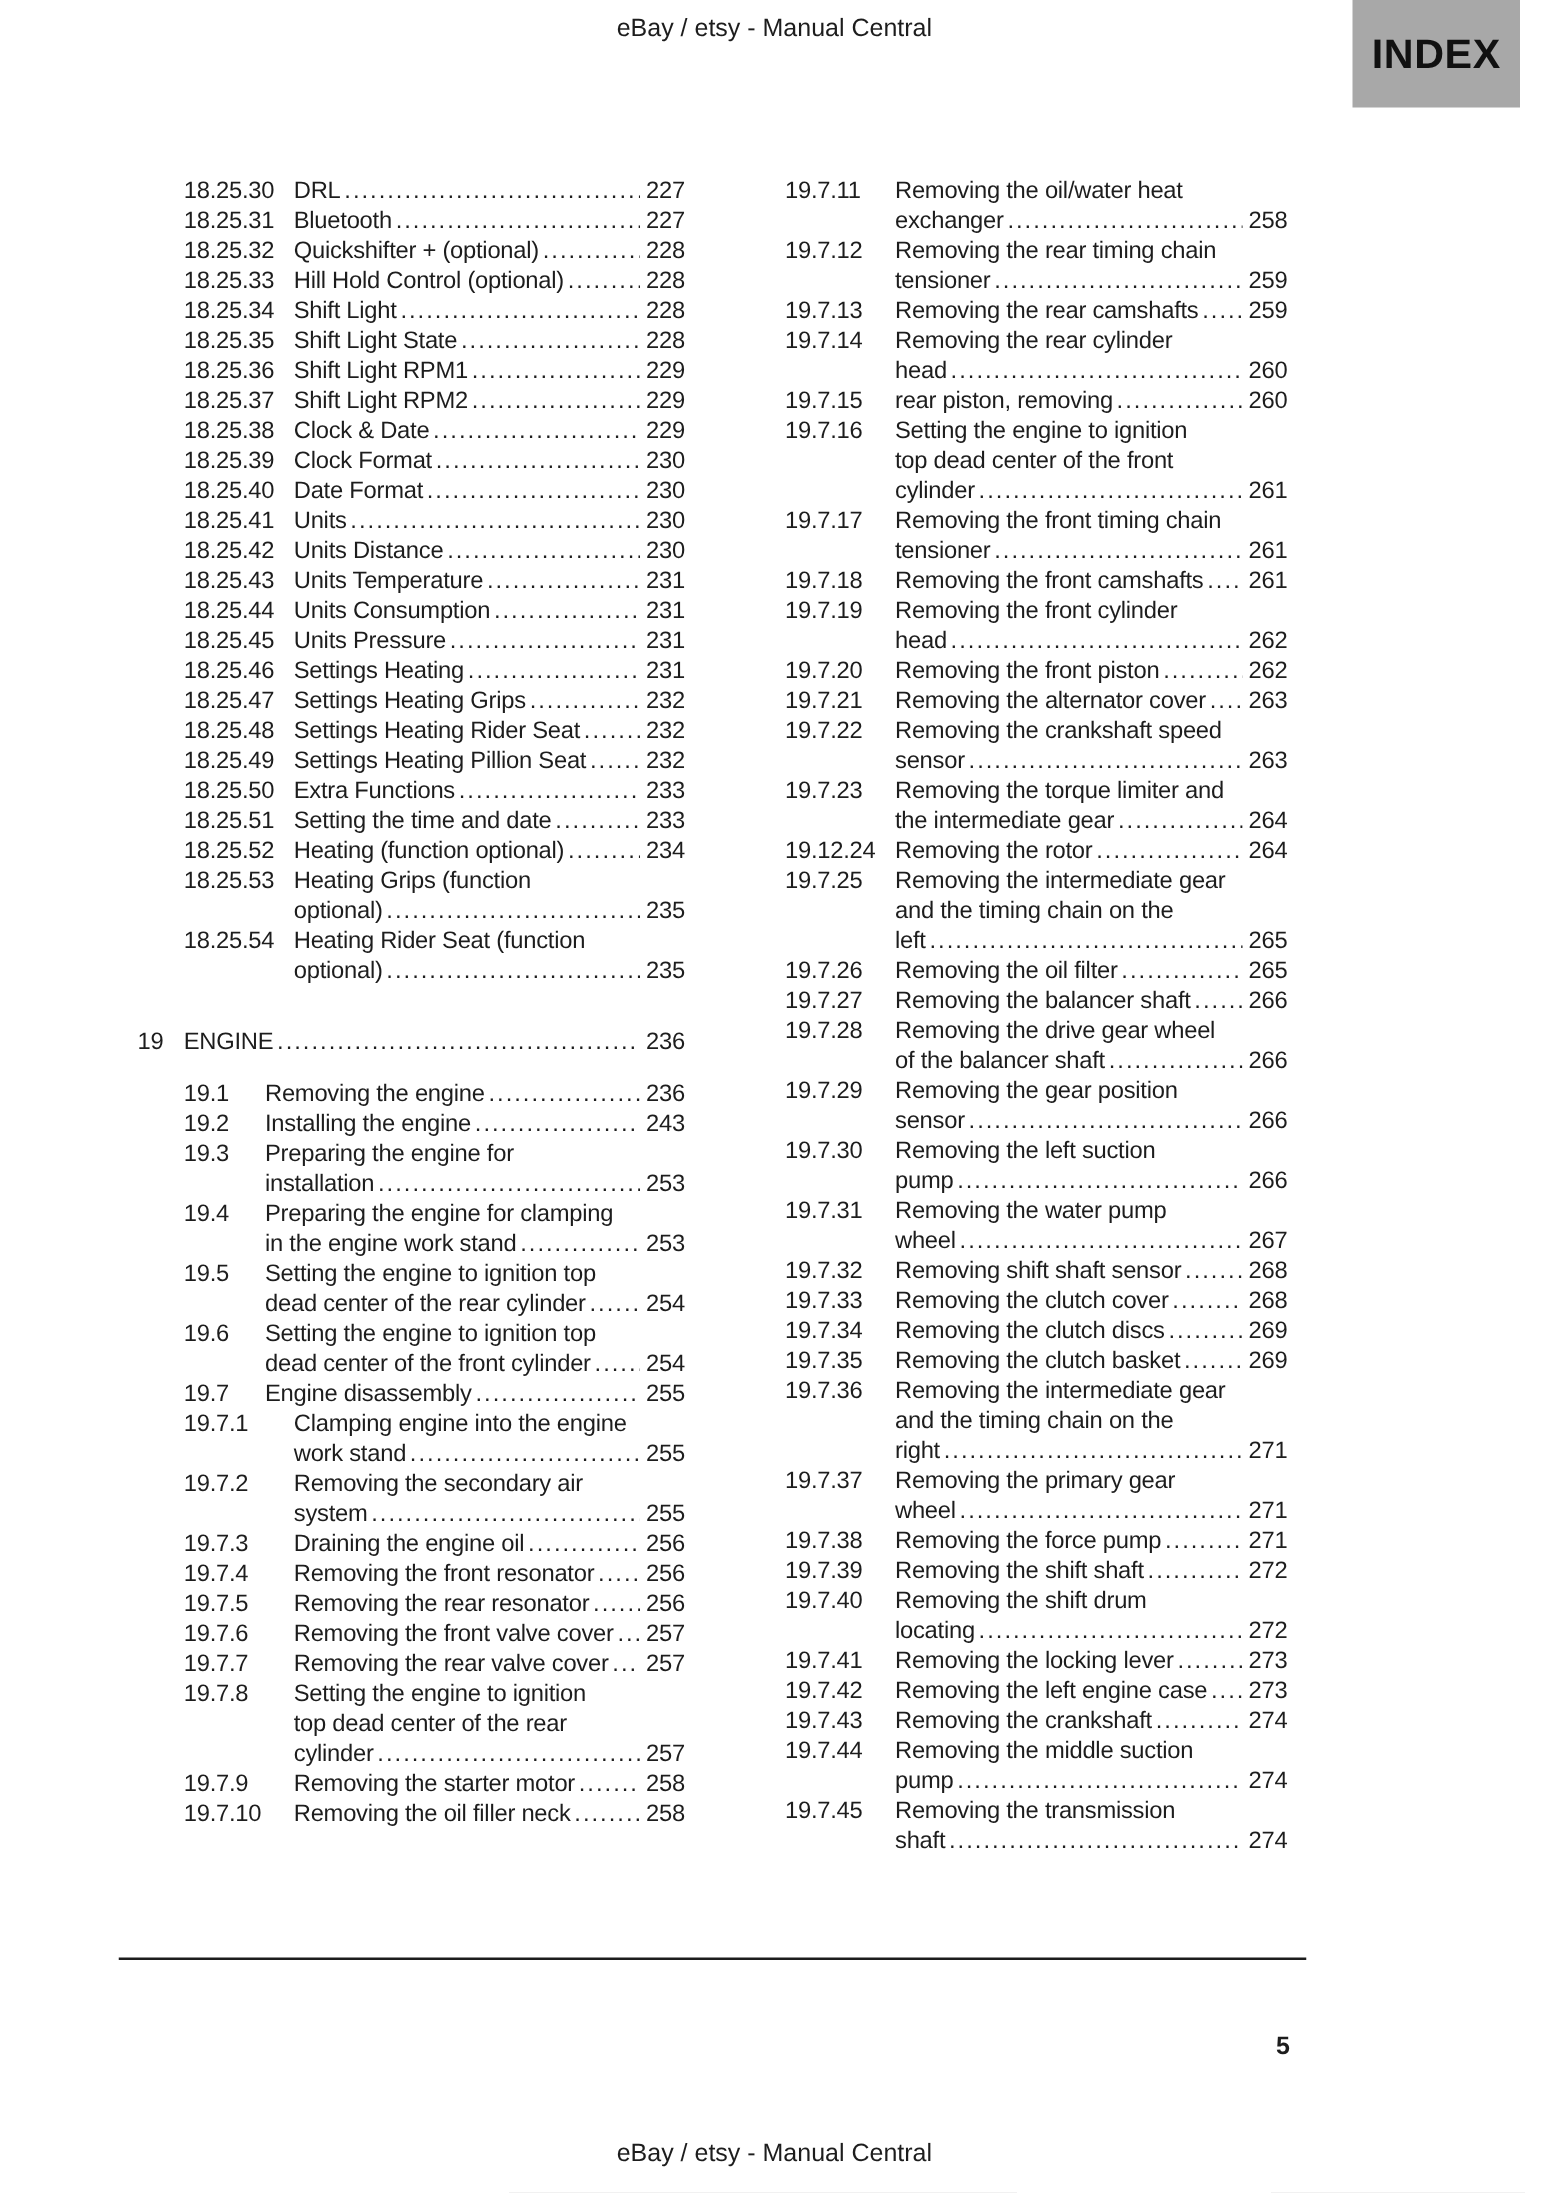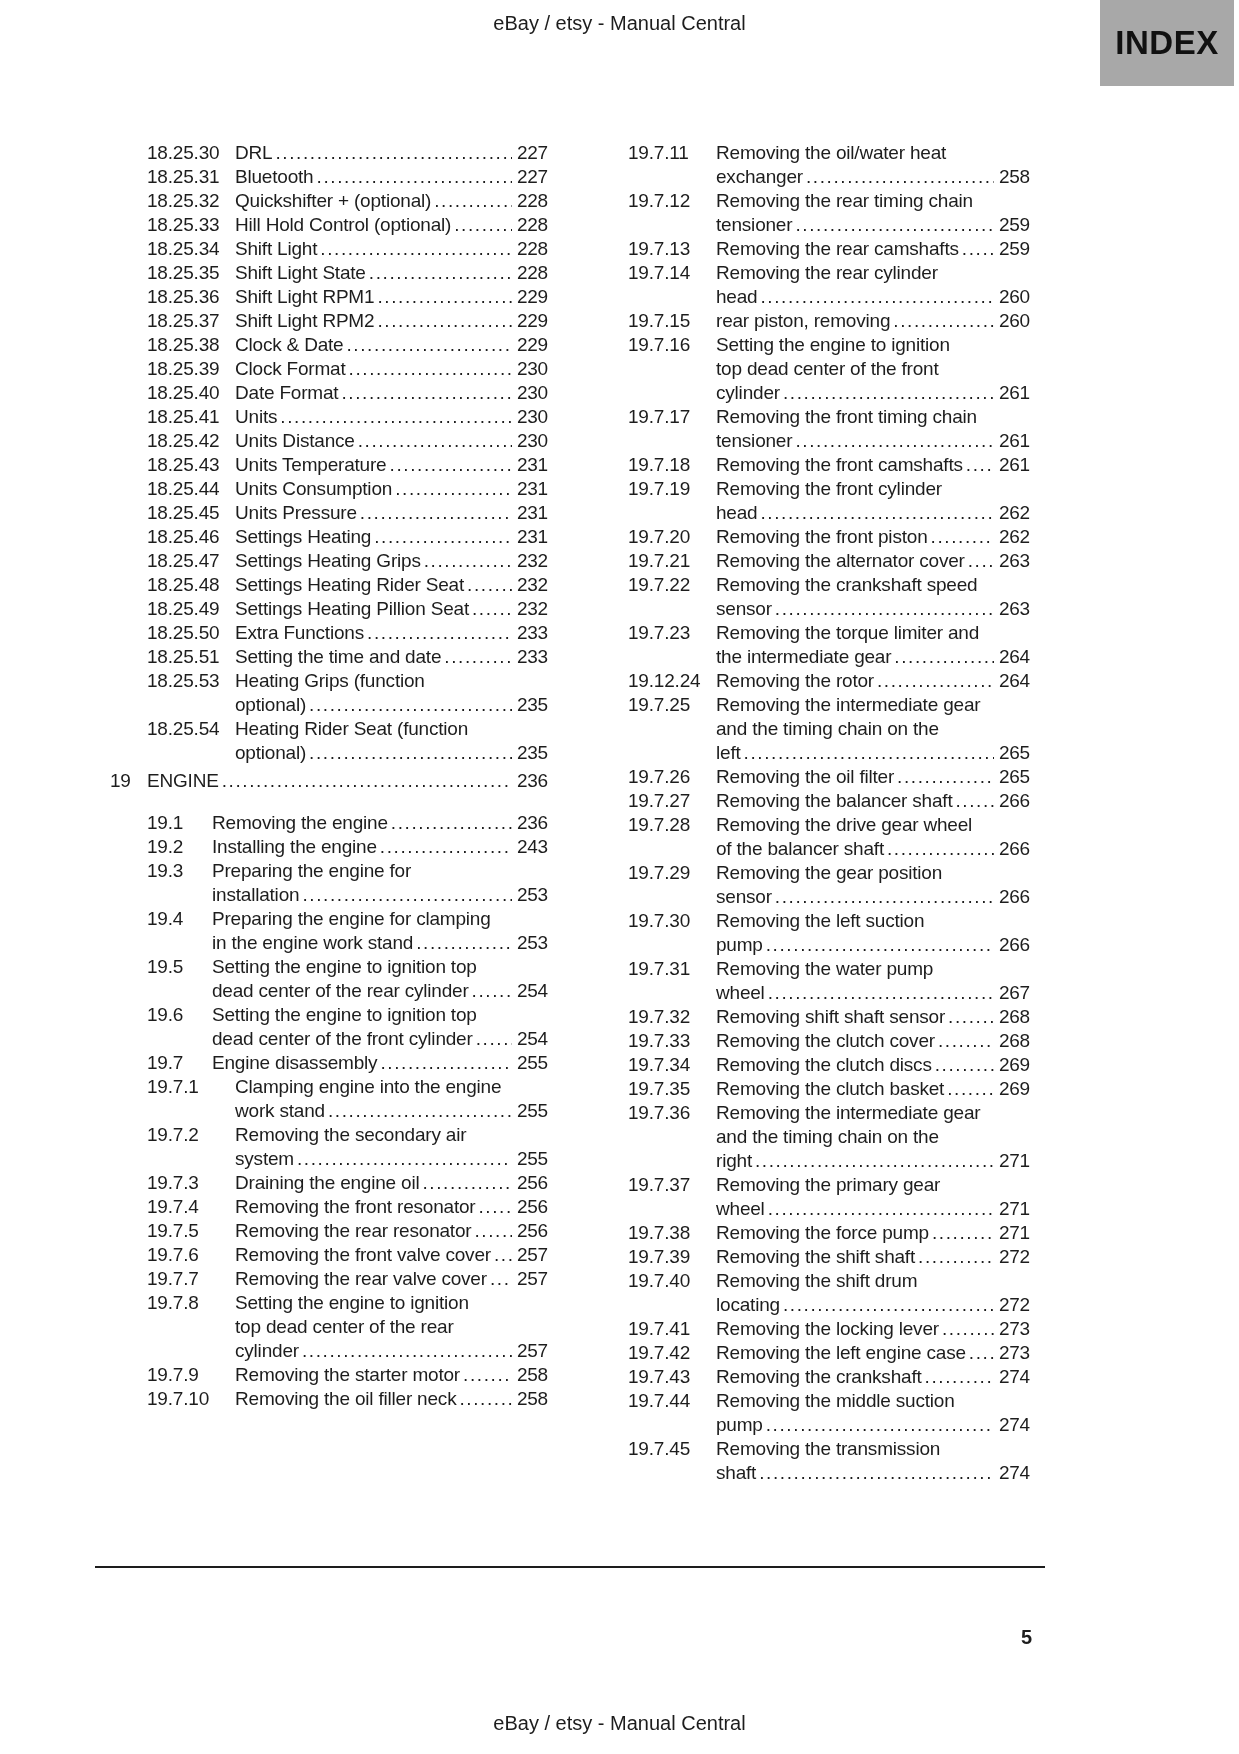--- a/index.html
+++ b/index.html
@@ -1,29 +1,29 @@
 <!DOCTYPE html>
 <html><head>
 <meta charset="utf-8">
 <title>Document</title>
 <style>
   html,body{margin:0;padding:0;background:#e8e8e8}
   .page{position:relative;width:1239px;height:1754px;background:#ffffff;margin:0 auto;
         font-family:Liberation Sans, sans-serif;color:#1d1d1d;overflow:hidden}
   .top-title{position:absolute;top:12px;left:0;width:100%;text-align:center;font-size:20px}
-  .index-tab{position:absolute;top:0;right:5px;width:134px;height:86px;background:#a8a8a8;
+  .index-tab{position:absolute;top:0;right:23px;width:134px;height:86px;background:#a8a8a8;
              display:flex;align-items:center;justify-content:center;
              font-size:33px;font-weight:bold;color:#111;letter-spacing:.5px}
   .toc{position:absolute;top:141px;left:110px;display:flex;gap:43px;
        font-size:19px;line-height:24px;letter-spacing:-0.2px}
   .col{width:438px}
   .col-right{width:439px}
   .entry{display:flex}
   .entry .num{flex:none}
-  .l1{margin-top:4px;margin-bottom:18px}
+  .l1{margin-top:33px;margin-bottom:18px}
   .l1 .num{width:37px}
   .l2,.l3{margin-left:37px}
   .l2 .num{width:65px}
   .l3 .num{width:88px}
   .body{flex:1;min-width:0}
   .last-line{display:flex;align-items:baseline}
   .txt{white-space:nowrap}
   .leader{flex:1;overflow:hidden;white-space:nowrap;margin:0 3px}
   .leader::after{content:"...........................................................................................";letter-spacing:1.6px}
   .pg{padding-left:2px;text-align:right;min-width:30px}
@@ -280,20 +280,30 @@
           <span class="num">18.25.51</span>
           <div class="body">
             <div class="last-line">
               <span class="txt">Setting the time and date</span>
               <span class="leader"></span>
               <span class="pg">233</span>
             </div>
           </div>
         </div>
 
+        <div class="entry l3">
+          <span class="num">18.25.52</span>
+          <div class="body">
+            <div class="last-line">
+              <span class="txt">Heating (function optional)</span>
+              <span class="leader"></span>
+              <span class="pg">234</span>
+            </div>
+          </div>
+        </div>
 
         <div class="entry l3">
           <span class="num">18.25.53</span>
           <div class="body">
             <div class="wrap-line">Heating Grips (function</div>
             <div class="last-line">
               <span class="txt">optional)</span>
               <span class="leader"></span>
               <span class="pg">235</span>
             </div>

